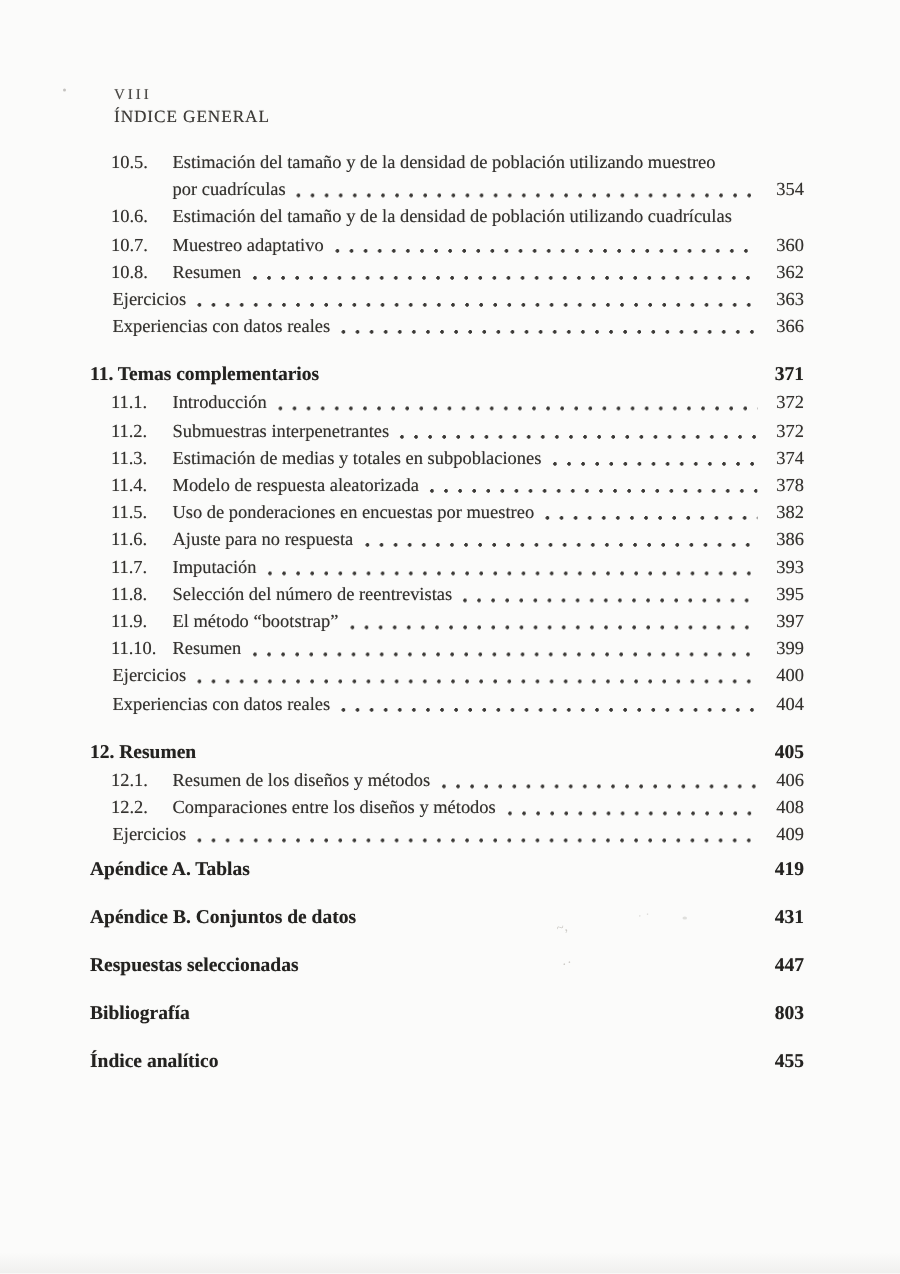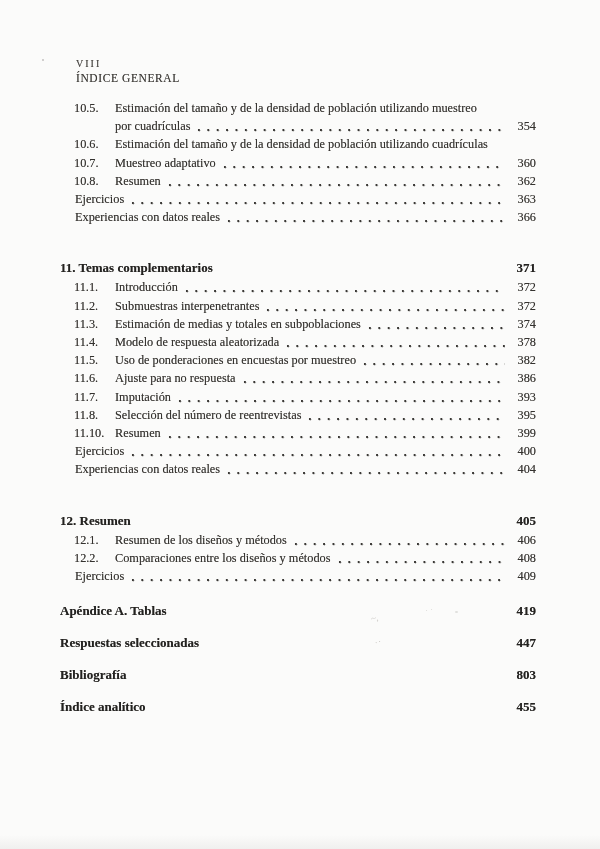--- a/index.html
+++ b/index.html
@@ -39,25 +39,25 @@
   
   .leader{
     flex:1 1 auto;align-self:stretch;margin:0 5px 0 7px;min-width:12px;
     background-image:radial-gradient(circle at 2px 13.4px,#3b3936 1.05px,rgba(0,0,0,0) 1.4px);
     background-size:9.4px 18.2px;background-repeat:repeat-x;
   }
   .page-num{flex:0 0 26px;text-align:right;white-space:nowrap;}
   
   .heading{
     font-weight:bold;font-size:13px;color:#232220;
-    line-height:20px;margin-top:32px;
+    line-height:20px;margin-top:13px;
   }
   .heading .h-label{flex:1 1 auto;white-space:nowrap;}
   .bm{margin-top:12px;}
-  .bm-first{margin-top:16px;}
+  .bm-first{margin-top:4px;}
   
   .toc,.running-header{text-shadow:0 0 0.45px rgba(70,66,60,0.55);flex-direction:column;}
   
   .speck{position:absolute;border-radius:50%;background:#8d8a85;opacity:.5;}
   .speck-a{left:42px;top:59px;width:2px;height:2px;}
   .speck-b{left:455px;top:611px;width:3px;height:2px;opacity:.25;}
   .smudge{position:absolute;color:#9a968f;opacity:.5;font-size:9px;transform:rotate(-12deg);}
   .smudge-1{left:371px;top:613px;}
   .smudge-2{left:376px;top:636px;transform:rotate(25deg);}
   .smudge-3{left:425px;top:605px;opacity:.3;}
@@ -170,20 +170,26 @@
       <span class="leader"></span>
       <span class="page-num">393</span>
     </div>
     <div class="line sub">
       <span class="num">11.8.</span>
       <span class="title">Selección del número de reentrevistas</span>
       <span class="leader"></span>
       <span class="page-num">395</span>
     </div>
     <div class="line sub">
+      <span class="num">11.9.</span>
+      <span class="title">El método “bootstrap”</span>
+      <span class="leader"></span>
+      <span class="page-num">397</span>
+    </div>
+    <div class="line sub">
       <span class="num">11.10.</span>
       <span class="title">Resumen</span>
       <span class="leader"></span>
       <span class="page-num">399</span>
     </div>
     <div class="line flush">
       <span class="title">Ejercicios</span>
       <span class="leader"></span>
       <span class="page-num">400</span>
     </div>
@@ -212,20 +218,24 @@
     </div>
     <div class="line flush">
       <span class="title">Ejercicios</span>
       <span class="leader"></span>
       <span class="page-num">409</span>
     </div>
 
     <div class="line heading bm bm-first">
       <span class="h-label">Apéndice A. Tablas</span>
       <span class="page-num">419</span>
+    </div>
+    <div class="line heading bm">
+      <span class="h-label">Apéndice B. Conjuntos de datos</span>
+      <span class="page-num">431</span>
     </div>
     <div class="line heading bm">
       <span class="h-label">Respuestas seleccionadas</span>
       <span class="page-num">447</span>
     </div>
     <div class="line heading bm">
       <span class="h-label">Bibliografía</span>
       <span class="page-num">803</span>
     </div>
     <div class="line heading bm">

